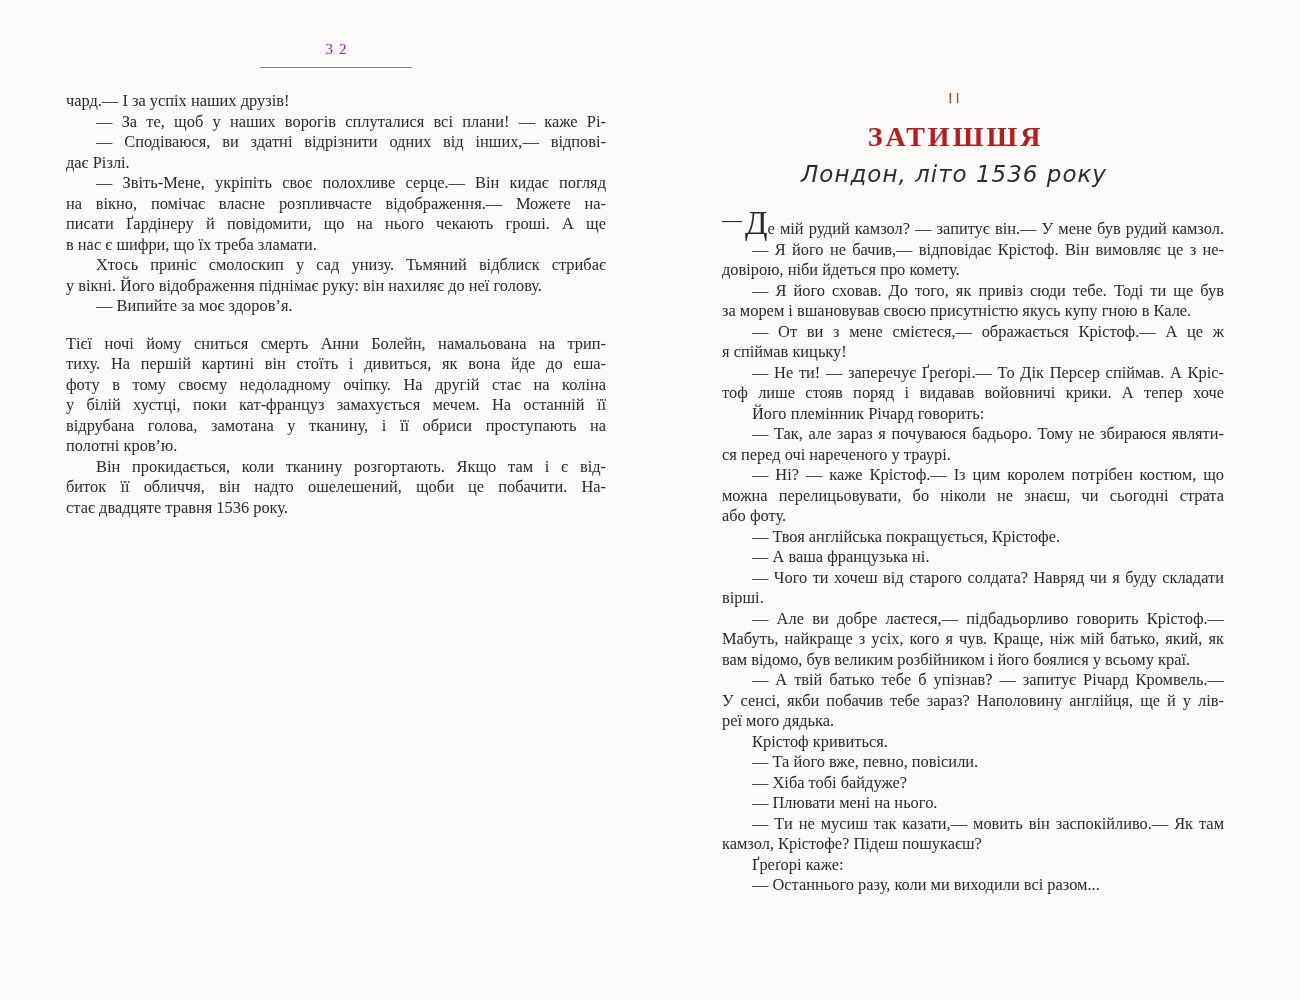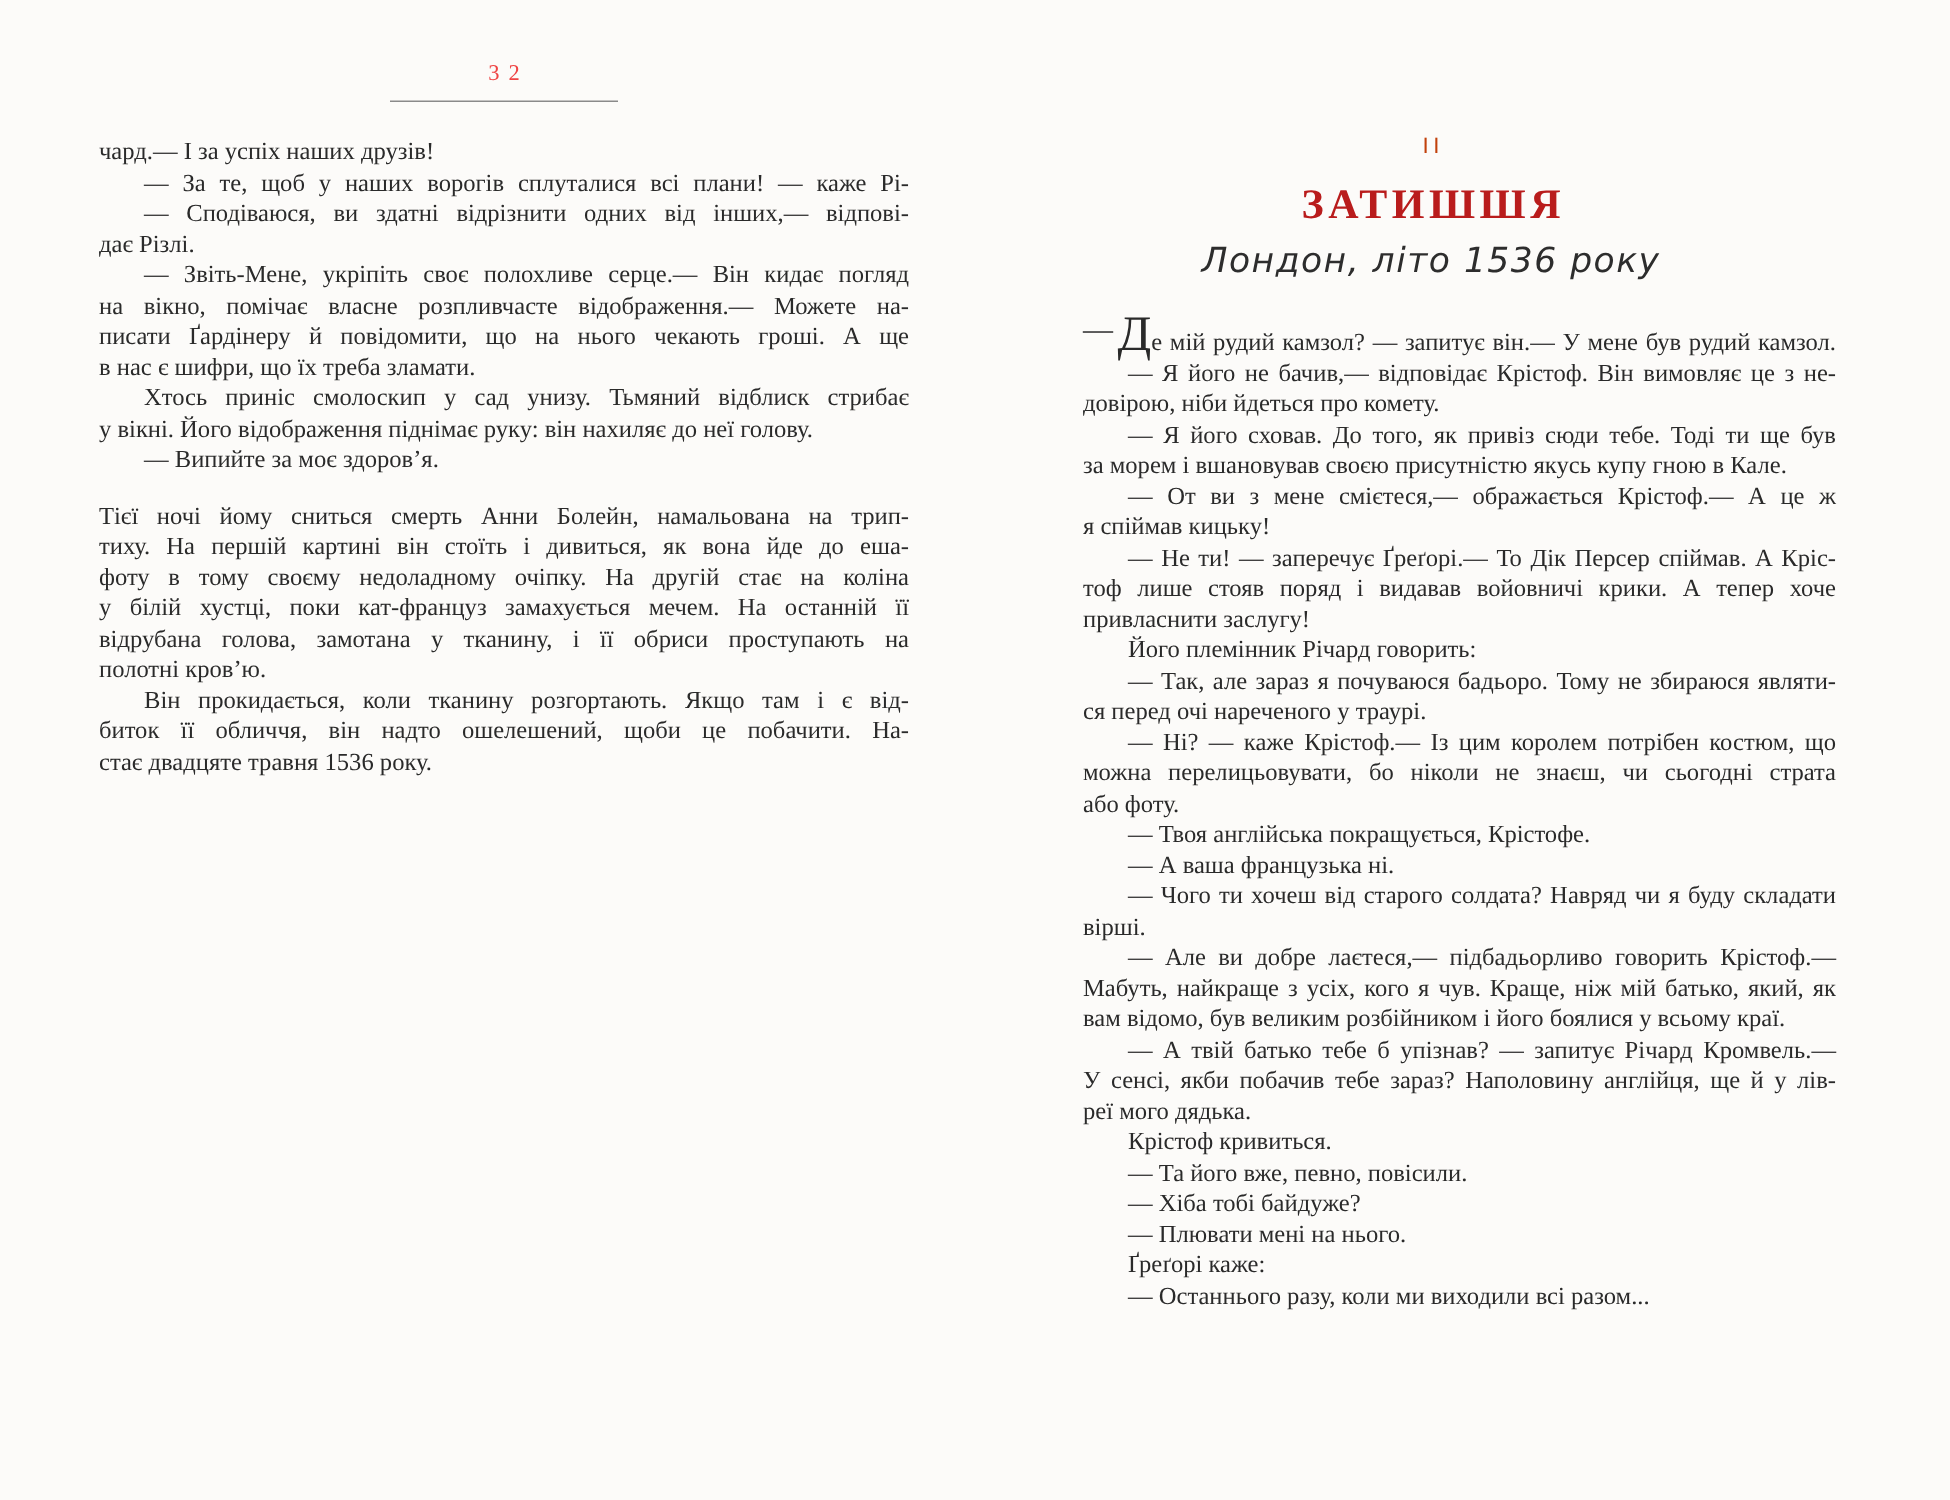--- a/index.html
+++ b/index.html
@@ -18,21 +18,21 @@
   .spread { position: relative; width: 1300px; height: 1000px; }
 
   
   .page-left {
     position: absolute; left: 66px; top: 40px; width: 540px;
   }
   .folio-wrap { text-align: center; }
   .folio {
     display: inline-block;
     font-size: 15px; letter-spacing: 6px; padding-left: 6px; 
-    color: #ef4444;
+    color: #a21caf;
   }
   .folio-rule {
     width: 152px; height: 1px; background: var(--rule);
     margin: 9px auto 0 auto;
   }
   .page-left .text-block { margin-top: 23px; }
 
   
   .page-right {
     position: absolute; left: 684px; top: 90px; width: 540px;
@@ -160,21 +160,20 @@
             <div class="line indent">— Я його сховав. До того, як привіз сюди тебе. Тоді ти ще був</div>
             <div class="line last">за морем і вшановував своєю присутністю якусь купу гною в Кале.</div>
           </div>
           <div class="paragraph">
             <div class="line indent">— От ви з мене смієтеся,— ображається Крістоф.— А це ж</div>
             <div class="line last">я спіймав кицьку!</div>
           </div>
           <div class="paragraph">
             <div class="line indent">— Не ти! — заперечує Ґреґорі.— То Дік Персер спіймав. А Кріс-</div>
             <div class="line">тоф лише стояв поряд і видавав войовничі крики. А тепер хоче</div>
-            <div class="line last">привласнити заслугу!</div>
           </div>
           <div class="paragraph">
             <div class="line last indent">Його племінник Річард говорить:</div>
           </div>
           <div class="paragraph">
             <div class="line indent">— Так, але зараз я почуваюся бадьоро. Тому не збираюся являти-</div>
             <div class="line last">ся перед очі нареченого у траурі.</div>
           </div>
           <div class="paragraph">
             <div class="line indent">— Ні? — каже Крістоф.— Із цим королем потрібен костюм, що</div>
@@ -207,20 +206,24 @@
           <div class="paragraph">
             <div class="line last indent">— Та його вже, певно, повісили.</div>
           </div>
           <div class="paragraph">
             <div class="line last indent">— Хіба тобі байдуже?</div>
           </div>
           <div class="paragraph">
             <div class="line last indent">— Плювати мені на нього.</div>
           </div>
           <div class="paragraph">
+            <div class="line indent">— Ти не мусиш так казати,— мовить він заспокійливо.— Як там</div>
+            <div class="line last">камзол, Крістофе? Підеш пошукаєш?</div>
+          </div>
+          <div class="paragraph">
             <div class="line last indent">Ґреґорі каже:</div>
           </div>
           <div class="paragraph">
             <div class="line last indent">— Останнього разу, коли ми виходили всі разом...</div>
           </div>
         </div>
     </div>
   </div>
 
 </div>

